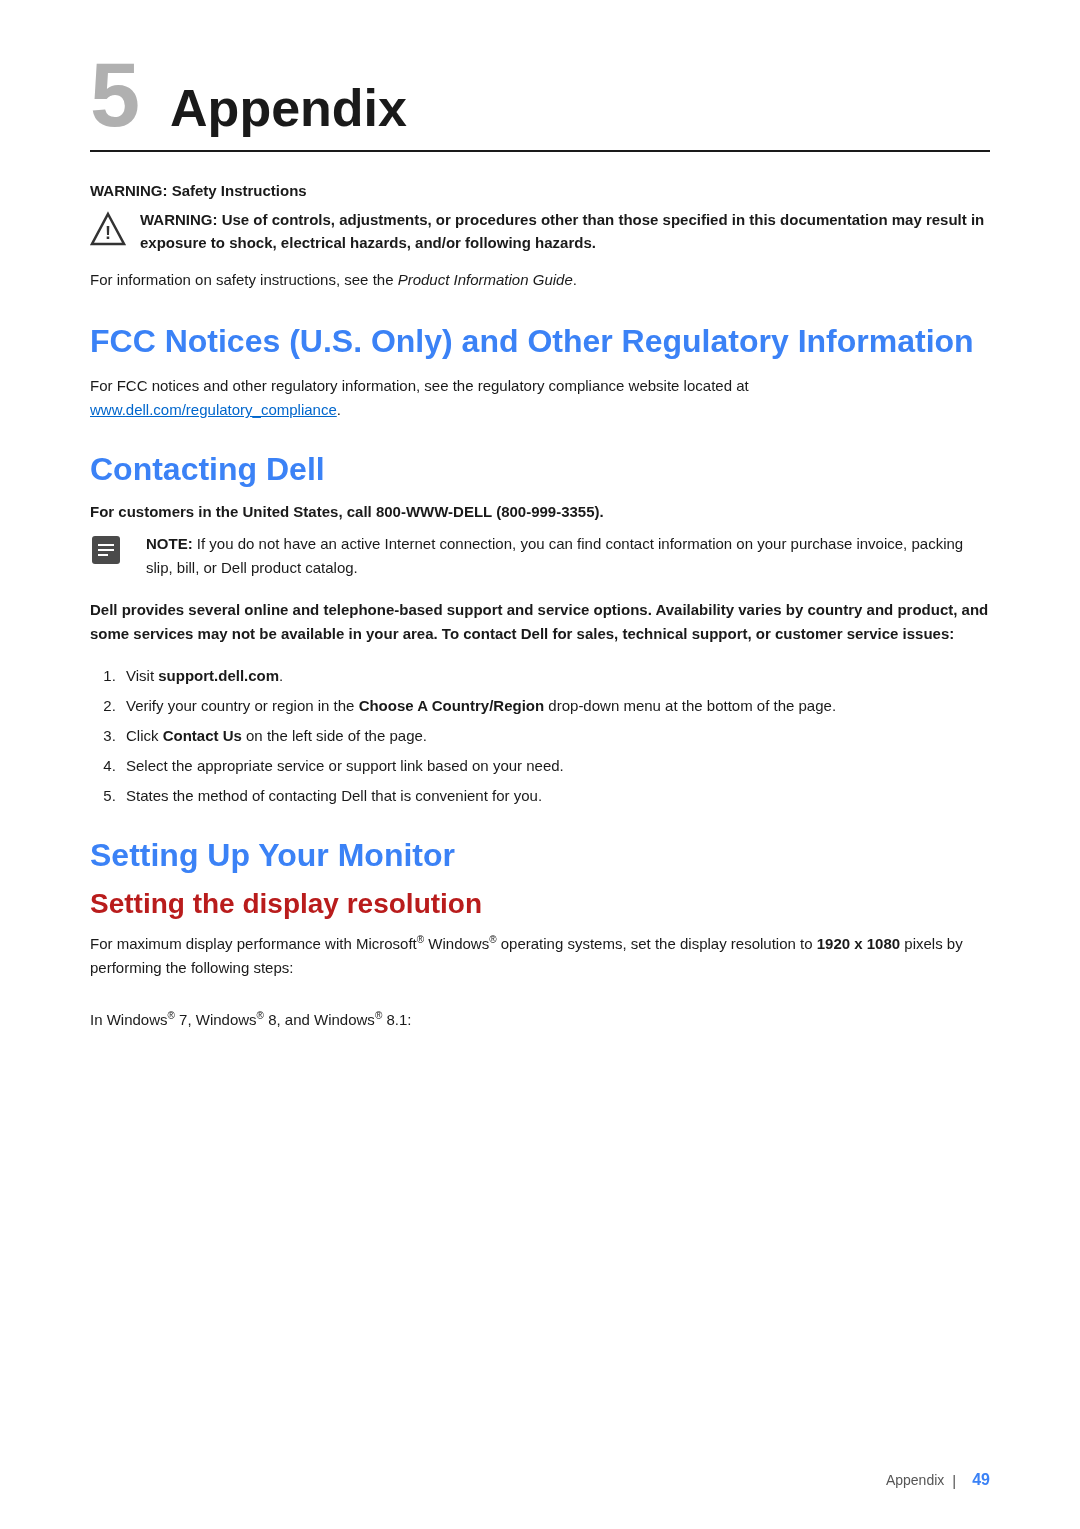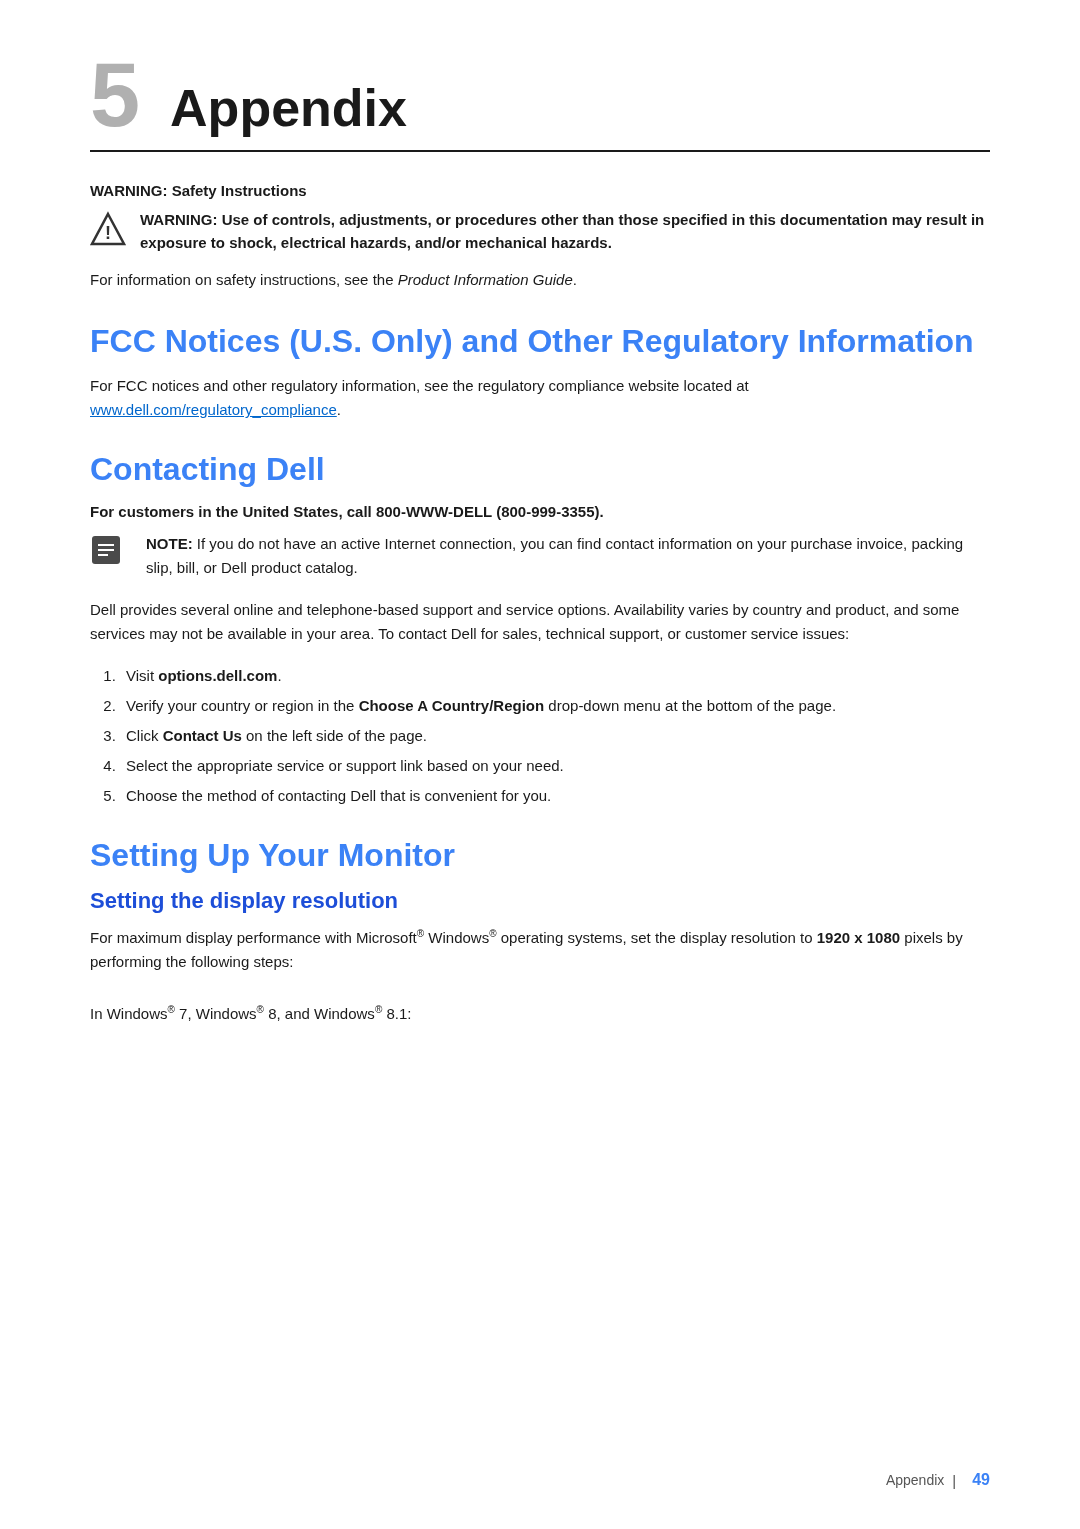--- a/index.html
+++ b/index.html
@@ -94,23 +94,23 @@
     
     .section-title {
       font-size: 32px;
       font-weight: bold;
       color: #3b82f6;
       margin-bottom: 14px;
       line-height: 1.2;
     }
 
     .subsection-title {
-      font-size: 22px;
-      font-weight: bold;
-      color: #1d4ed8;
+      font-size: 28px;
+      font-weight: bold;
+      color: #b91c1c;
       margin-bottom: 12px;
     }
 
     .section-body {
       font-size: 15px;
       line-height: 1.6;
       margin-bottom: 28px;
     }
 
     .link {
@@ -143,21 +143,21 @@
       font-size: 15px;
       line-height: 1.6;
       margin-left: 12px;
     }
 
     .note-bold {
       font-weight: bold;
     }
 
     .intro-bold {
-      font-weight: normal;
+      font-weight: bold;
       font-size: 15px;
       line-height: 1.6;
       margin-bottom: 18px;
       display: block;
     }
 
     
     ol {
       margin-left: 30px;
       margin-bottom: 28px;
@@ -219,21 +219,21 @@
   <hr class="chapter-divider">
 
   <div class="warning-section">
     <div class="warning-label">WARNING:  Safety Instructions</div>
     <div class="warning-box">
 
       <svg class="warning-icon" viewBox="0 0 36 36" xmlns="http://www.w3.org/2000/svg">
         <polygon points="18,3 34,33 2,33" fill="none" stroke="#333" stroke-width="2.5"></polygon>
         <text x="18" y="28" text-anchor="middle" font-size="18" font-weight="bold" fill="#333">!</text>
       </svg>
-      <div class="warning-text">WARNING:  Use of controls, adjustments, or procedures other than those specified in this documentation may result in exposure to shock, electrical hazards, and/or mechanical hazards.</div>
+      <div class="warning-text">WARNING:  Use of controls, adjustments, or procedures other than those specified in this documentation may result in exposure to shock, electrical hazards, and/or following hazards.</div>
     </div>
     <div class="safety-note">
       <span>For information on safety instructions, see the </span><span class="italic">Product Information Guide</span><span>.</span>
     </div>
   </div>
 
   <div class="fcc-section">
     <div class="section-title">FCC Notices (U.S. Only) and Other Regulatory Information</div>
     <div class="section-body">
       <span>For FCC notices and other regulatory information, see the regulatory compliance website located at </span><a class="link">www.dell.com/regulatory_compliance</a><span>.</span>
@@ -254,33 +254,33 @@
       </svg>
       <div class="note-text">
         <span class="note-bold">NOTE:</span><span> If you do not have an active Internet connection, you can find contact information on your purchase invoice, packing slip, bill, or Dell product catalog.</span>
       </div>
     </div>
 
     <span class="intro-bold">Dell provides several online and telephone-based support and service options. Availability varies by country and product, and some services may not be available in your area. To contact Dell for sales, technical support, or customer service issues:</span>
 
     <ol>
       <li>
-        <span>Visit </span><strong>options.dell.com</strong><span>.</span>
+        <span>Visit </span><strong>support.dell.com</strong><span>.</span>
       </li>
       <li>
         <span>Verify your country or region in the </span><strong>Choose A Country/Region</strong><span> drop-down menu at the bottom of the page.</span>
       </li>
       <li>
         <span>Click </span><strong>Contact Us</strong><span> on the left side of the page.</span>
       </li>
       <li>
         <span>Select the appropriate service or support link based on your need.</span>
       </li>
       <li>
-        <span>Choose the method of contacting Dell that is convenient for you.</span>
+        <span>States the method of contacting Dell that is convenient for you.</span>
       </li>
     </ol>
   </div>
 
   <div class="setting-up-monitor-section">
     <div class="section-title">Setting Up Your Monitor</div>
 
     <div class="setting-section">
       <div class="subsection-title">Setting the display resolution</div>
       <div class="section-body">

